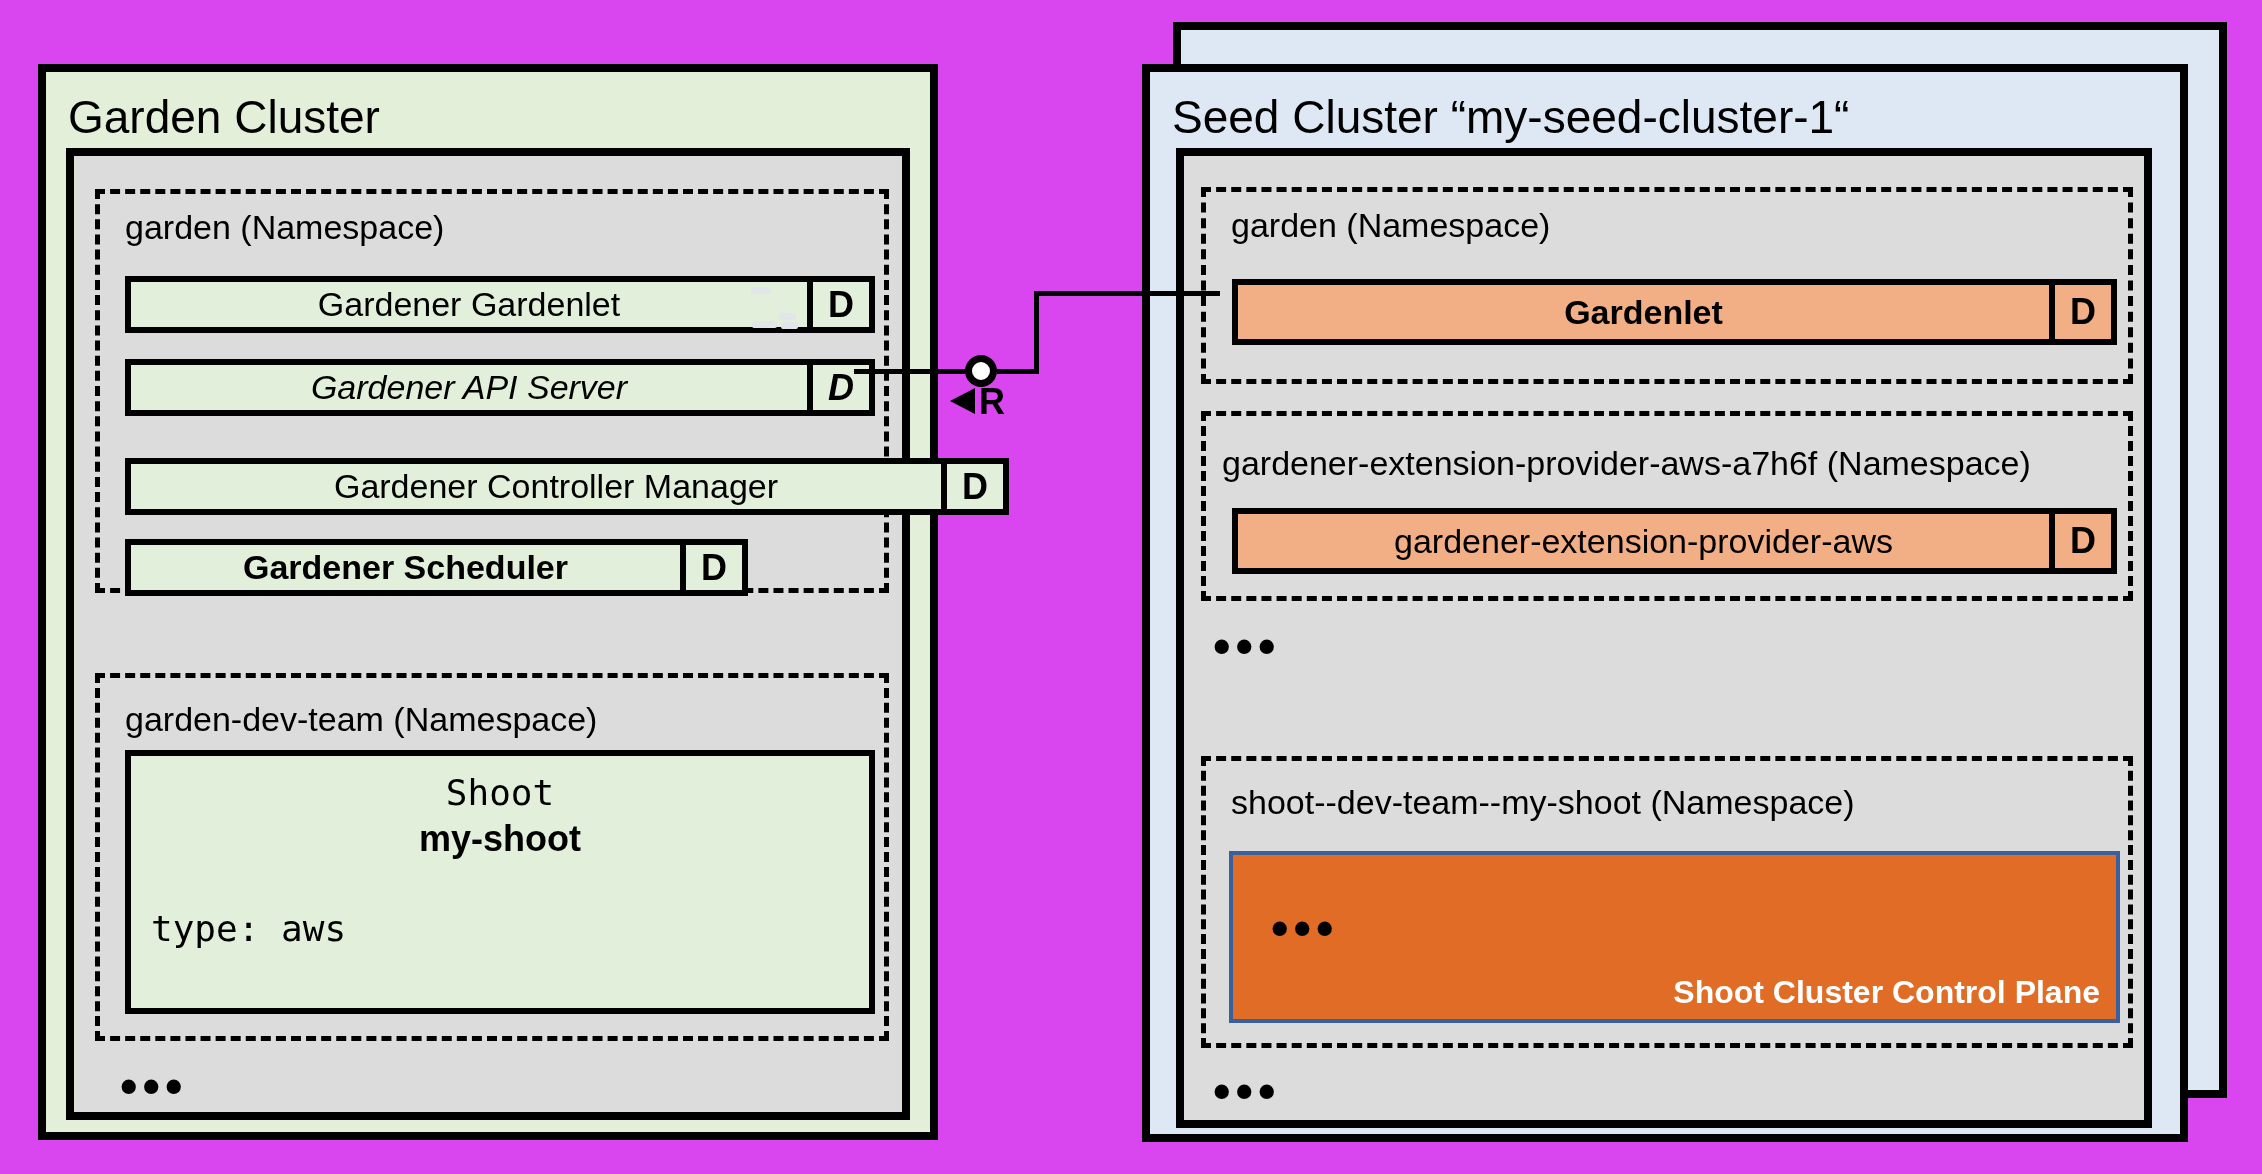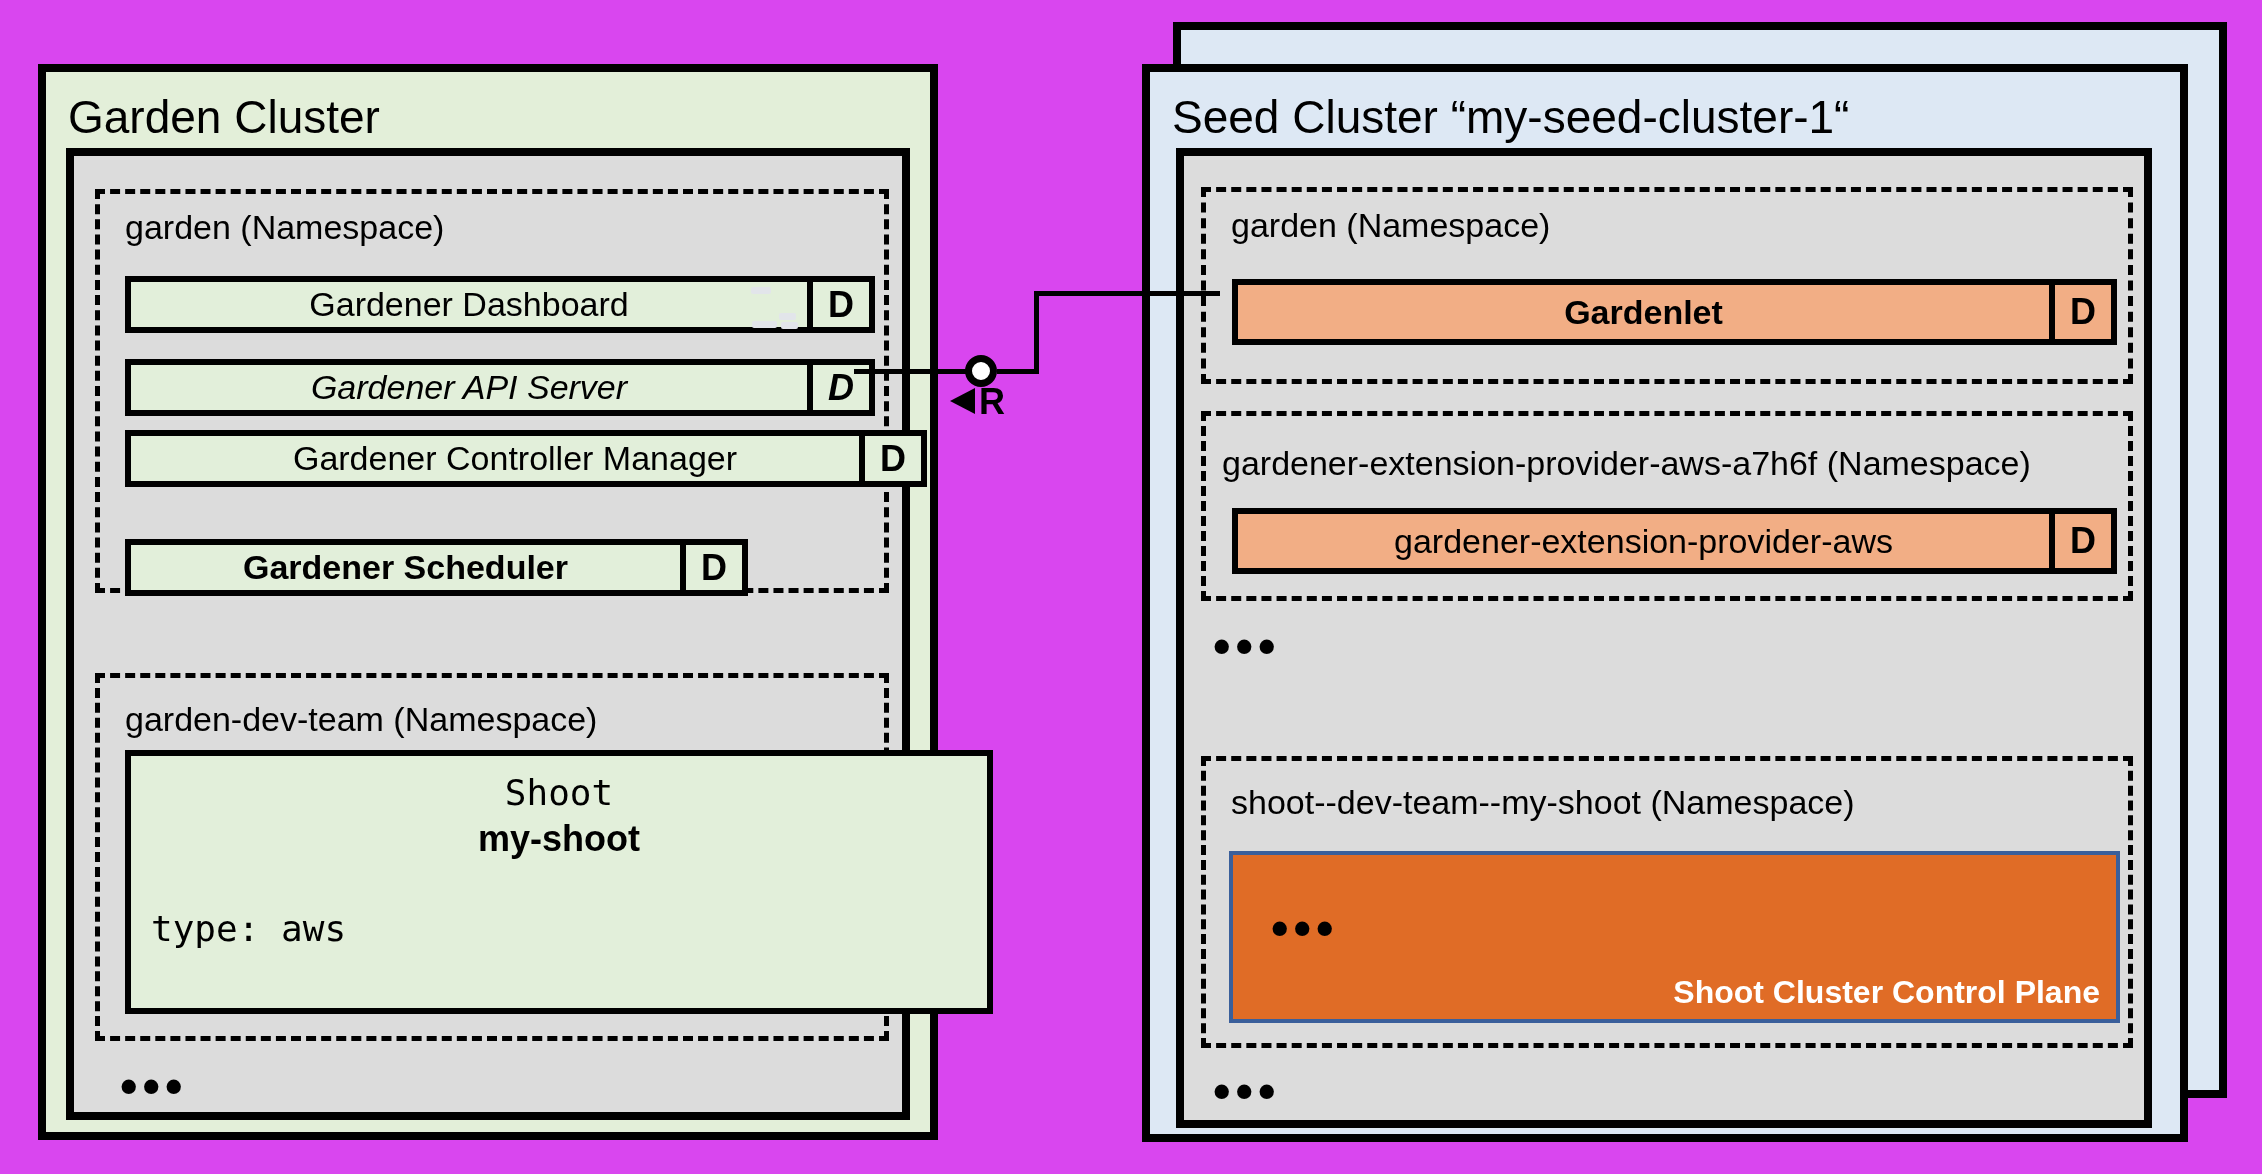--- a/index.html
+++ b/index.html
@@ -61,48 +61,48 @@
 
   <section class="cluster green" style="left:38px;top:64px;width:900px;height:1076px;">
     <div class="cluster-title" style="left:22px;top:20px;">Garden Cluster</div>
 
     <div class="panel" style="left:20px;top:76px;width:844px;height:972px;">
 
       <div class="ns" style="left:21px;top:33px;width:794px;height:404px;">
         <div class="ns-label" style="left:25px;top:14px;">garden (Namespace)</div>
 
         <div class="row" style="left:25px;top:82px;width:750px;">
-          <div class="lbl">Gardener Dashboard</div>
+          <div class="lbl">Gardener Gardenlet</div>
           <div class="dcell">D</div>
           <span class="artifact-dash" style="left:620px;top:5px;width:20px;"></span>
           <span class="artifact-dash" style="left:648px;top:31px;width:17px;"></span>
           <span class="artifact-dash" style="left:621px;top:39px;width:25px;"></span>
           <span class="artifact-dash" style="left:650px;top:40px;width:17px;"></span>
         </div>
 
         <div class="row" style="left:25px;top:165px;width:750px;font-style:italic;">
           <div class="lbl">Gardener API Server</div>
           <div class="dcell">D</div>
         </div>
 
-        <div class="row" style="left:25px;top:236px;width:802px;padding-left:40px;">
+        <div class="row" style="left:25px;top:264px;width:884px;padding-left:40px;">
           <div class="lbl">Gardener Controller Manager</div>
           <div class="dcell">D</div>
         </div>
 
         <div class="row bold" style="left:25px;top:345px;width:623px;">
           <div class="lbl">Gardener Scheduler</div>
           <div class="dcell">D</div>
         </div>
       </div>
 
       <div class="ns" style="left:21px;top:517px;width:794px;height:368px;">
         <div class="ns-label" style="left:25px;top:22px;">garden-dev-team (Namespace)</div>
 
-        <div class="shoot-box" style="left:25px;top:72px;width:868px;height:264px;">
+        <div class="shoot-box" style="left:25px;top:72px;width:750px;height:264px;">
           <div class="shoot-kind mono">Shoot</div>
           <div class="shoot-name">my-shoot</div>
           <div class="spec-line mono" style="top:152px;">type: aws</div>
         </div>
       </div>
 
       <div class="ellipsis" style="left:46px;top:905px;">•••</div>
     </div>
   </section>
 

